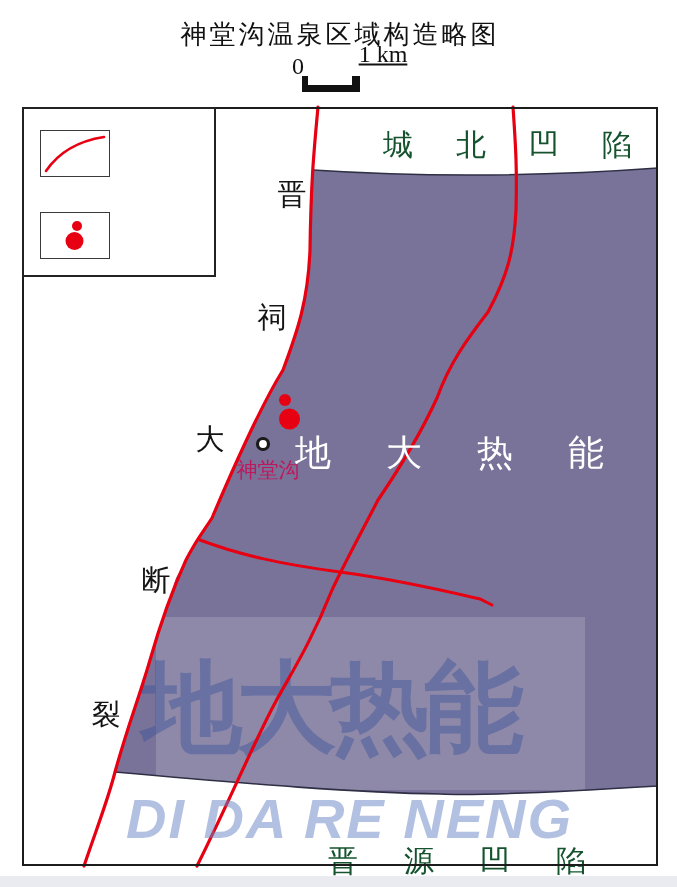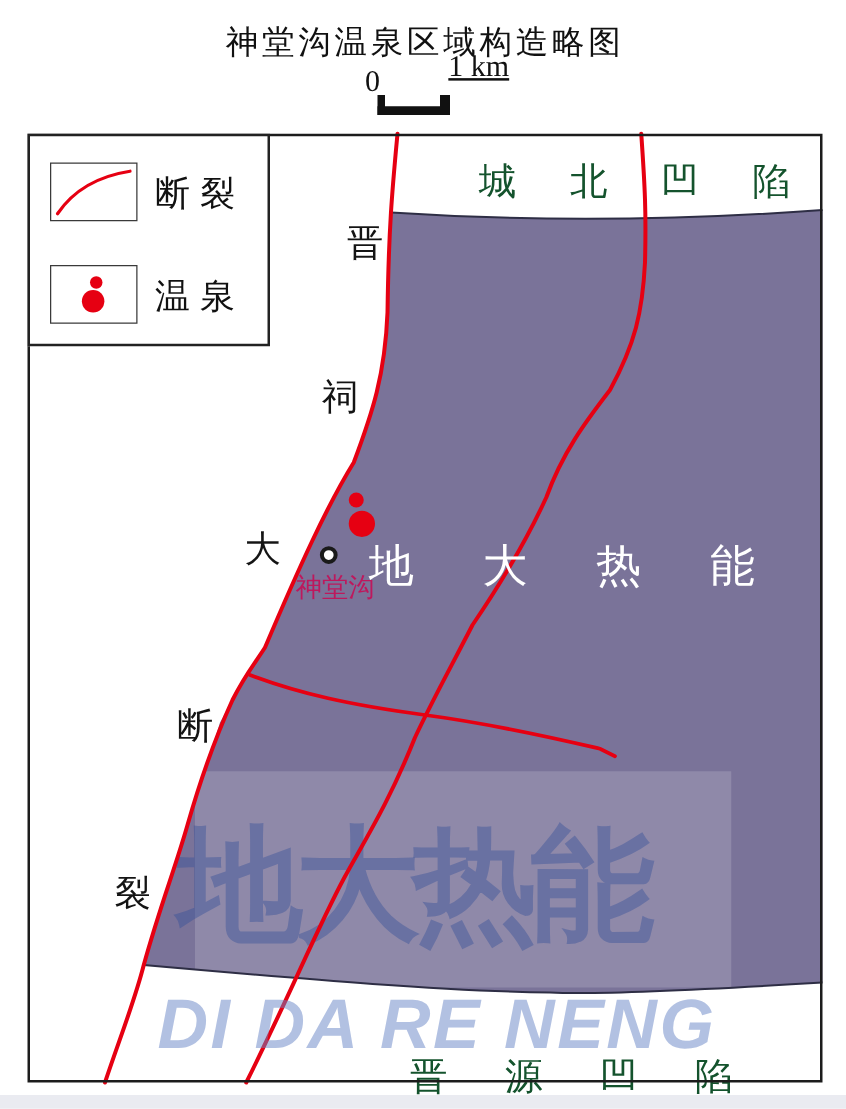--- a/index.html
+++ b/index.html
@@ -106,23 +106,21 @@
 <div class="abs ctr fault-char" style="left:106px;top:715px;">裂</div>
 
 <div class="abs ctr" id="spring-name">神堂沟</div>
 
 <div class="abs" id="legend-box">
   <div class="legend-symbol-box" id="legend-fault-box">
     <svg width="67" height="44" viewBox="0 0 67 44">
       <path d="M5,40 Q24,12 63,6" fill="none" stroke="#e60012" stroke-width="2.6" stroke-linecap="round"></path>
     </svg>
   </div>
-  <div class="legend-label" id="legend-fault-label">断裂</div>
   <div class="legend-symbol-box" id="legend-spring-box">
     <svg width="67" height="44" viewBox="0 0 67 44">
       <circle cx="36" cy="13" r="5" fill="#e60012"></circle>
       <circle cx="33.5" cy="28" r="9" fill="#e60012"></circle>
     </svg>
   </div>
-  <div class="legend-label" id="legend-spring-label">温泉</div>
 </div>
 
 <div class="abs" id="wm-en">DI DA RE NENG</div>
 
 </body></html>

